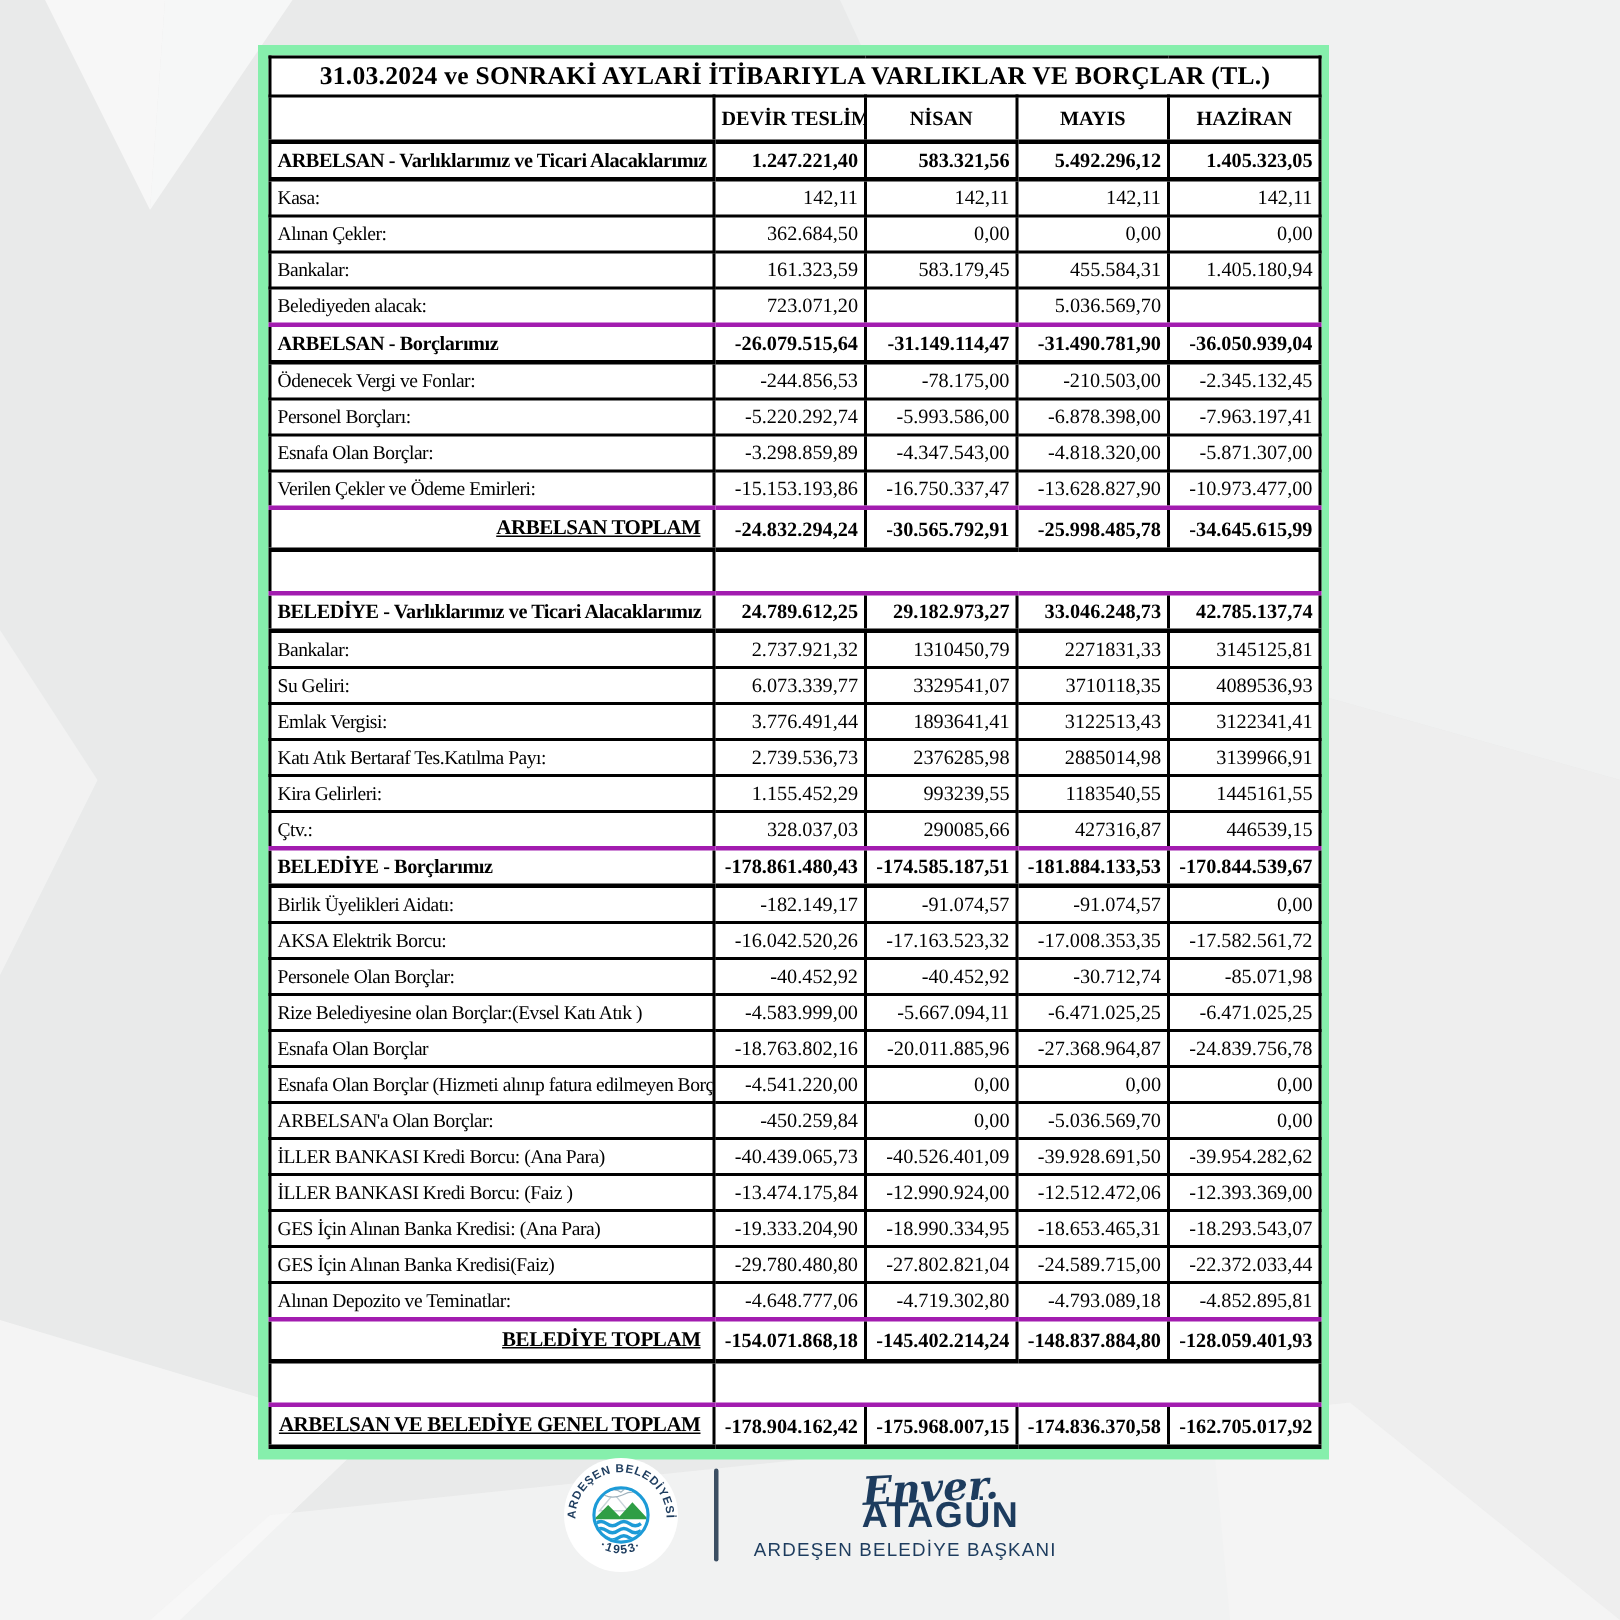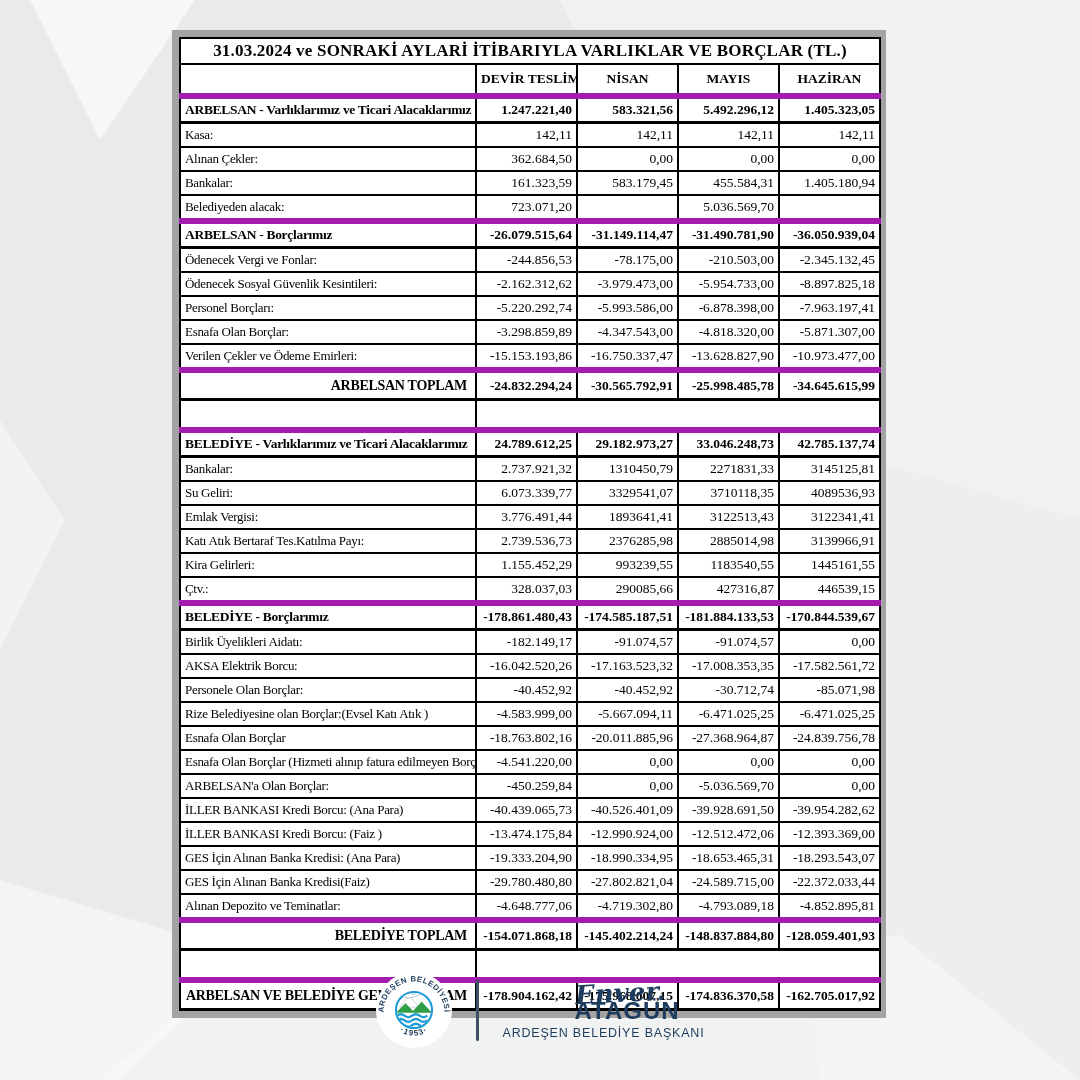--- a/index.html
+++ b/index.html
@@ -4,21 +4,21 @@
 <style>
   html,body{margin:0;padding:0;}
   body{
     width:1080px;height:1080px;position:relative;overflow:hidden;
     background:#e9eaea;
     font-family:"Liberation Serif","DejaVu Serif",serif;
   }
   .bg-decor{position:absolute;inset:0;z-index:0;}
   .sheet{
     position:absolute;left:172px;top:30px;width:714px;z-index:1;
-    background:#a3a3a3;padding:7px;box-sizing:border-box;
+    background:#86efac;padding:7px;box-sizing:border-box;
   }
   table.fin{
     border-collapse:collapse;table-layout:fixed;width:700px;background:#fff;
     color:#000;
   }
   table.fin col.c-label{width:296px;}
   table.fin col.c-val{width:101px;}
   table.fin th,table.fin td{
     border:2px solid #000;overflow:hidden;white-space:nowrap;
     padding:2px 4px;height:18px;vertical-align:middle;
@@ -28,25 +28,25 @@
     text-align:center;height:24px;letter-spacing:0.2px;
   }
   tr.head th{
     font-size:13.5px;font-weight:bold;text-align:center;height:24px;
     border-bottom:3px solid #000;
     margin-top:35px;
   }
   td.lbl{font-size:13px;letter-spacing:-0.3px;text-align:left;padding-left:2px;}
   td.val{font-size:13.5px;text-align:right;padding-right:5px;}
   tr.r-section td,tr.r-total td,tr.r-grand td{
-    font-weight:bold;border-top:6px solid #a21caf;border-bottom:3px solid #000;
+    font-weight:bold;border-top:3px solid #a21caf;border-bottom:3px solid #000;
   }
   tr.r-section td.lbl{font-size:13.5px;}
   tr.r-total td.lbl,tr.r-grand td.lbl{
-    text-align:right;padding-right:8px;font-size:14px;
+    text-align:right;padding-right:8px;font-size:14px;text-decoration:underline;
   }
   tr.r-total td,tr.r-grand td{height:21px;}
   tr.r-gap td{border-top:none;border-bottom:none;height:22px;}
   tr.r-gap td.gap-vals{border-right:2px solid #000;}
   .footer{
     position:absolute;left:0;top:972px;width:1080px;z-index:1;
     display:flex;justify-content:center;align-items:center;gap:24px;
   }
   .divider{width:3px;height:62px;background:#3c4f63;border-radius:2px;}
   .name-block{display:flex;flex-direction:column;align-items:center;line-height:1;}
@@ -140,27 +140,20 @@
           <td class="val">-31.149.114,47</td>
           <td class="val">-31.490.781,90</td>
           <td class="val">-36.050.939,04</td>
         </tr>
         <tr class="r-data">
           <td class="lbl">Ödenecek Vergi ve Fonlar:</td>
           <td class="val">-244.856,53</td>
           <td class="val">-78.175,00</td>
           <td class="val">-210.503,00</td>
           <td class="val">-2.345.132,45</td>
-        </tr>
-        <tr class="r-data">
-          <td class="lbl">Ödenecek Sosyal Güvenlik Kesintileri:</td>
-          <td class="val">-2.162.312,62</td>
-          <td class="val">-3.979.473,00</td>
-          <td class="val">-5.954.733,00</td>
-          <td class="val">-8.897.825,18</td>
         </tr>
         <tr class="r-data">
           <td class="lbl">Personel Borçları:</td>
           <td class="val">-5.220.292,74</td>
           <td class="val">-5.993.586,00</td>
           <td class="val">-6.878.398,00</td>
           <td class="val">-7.963.197,41</td>
         </tr>
         <tr class="r-data">
           <td class="lbl">Esnafa Olan Borçlar:</td>

